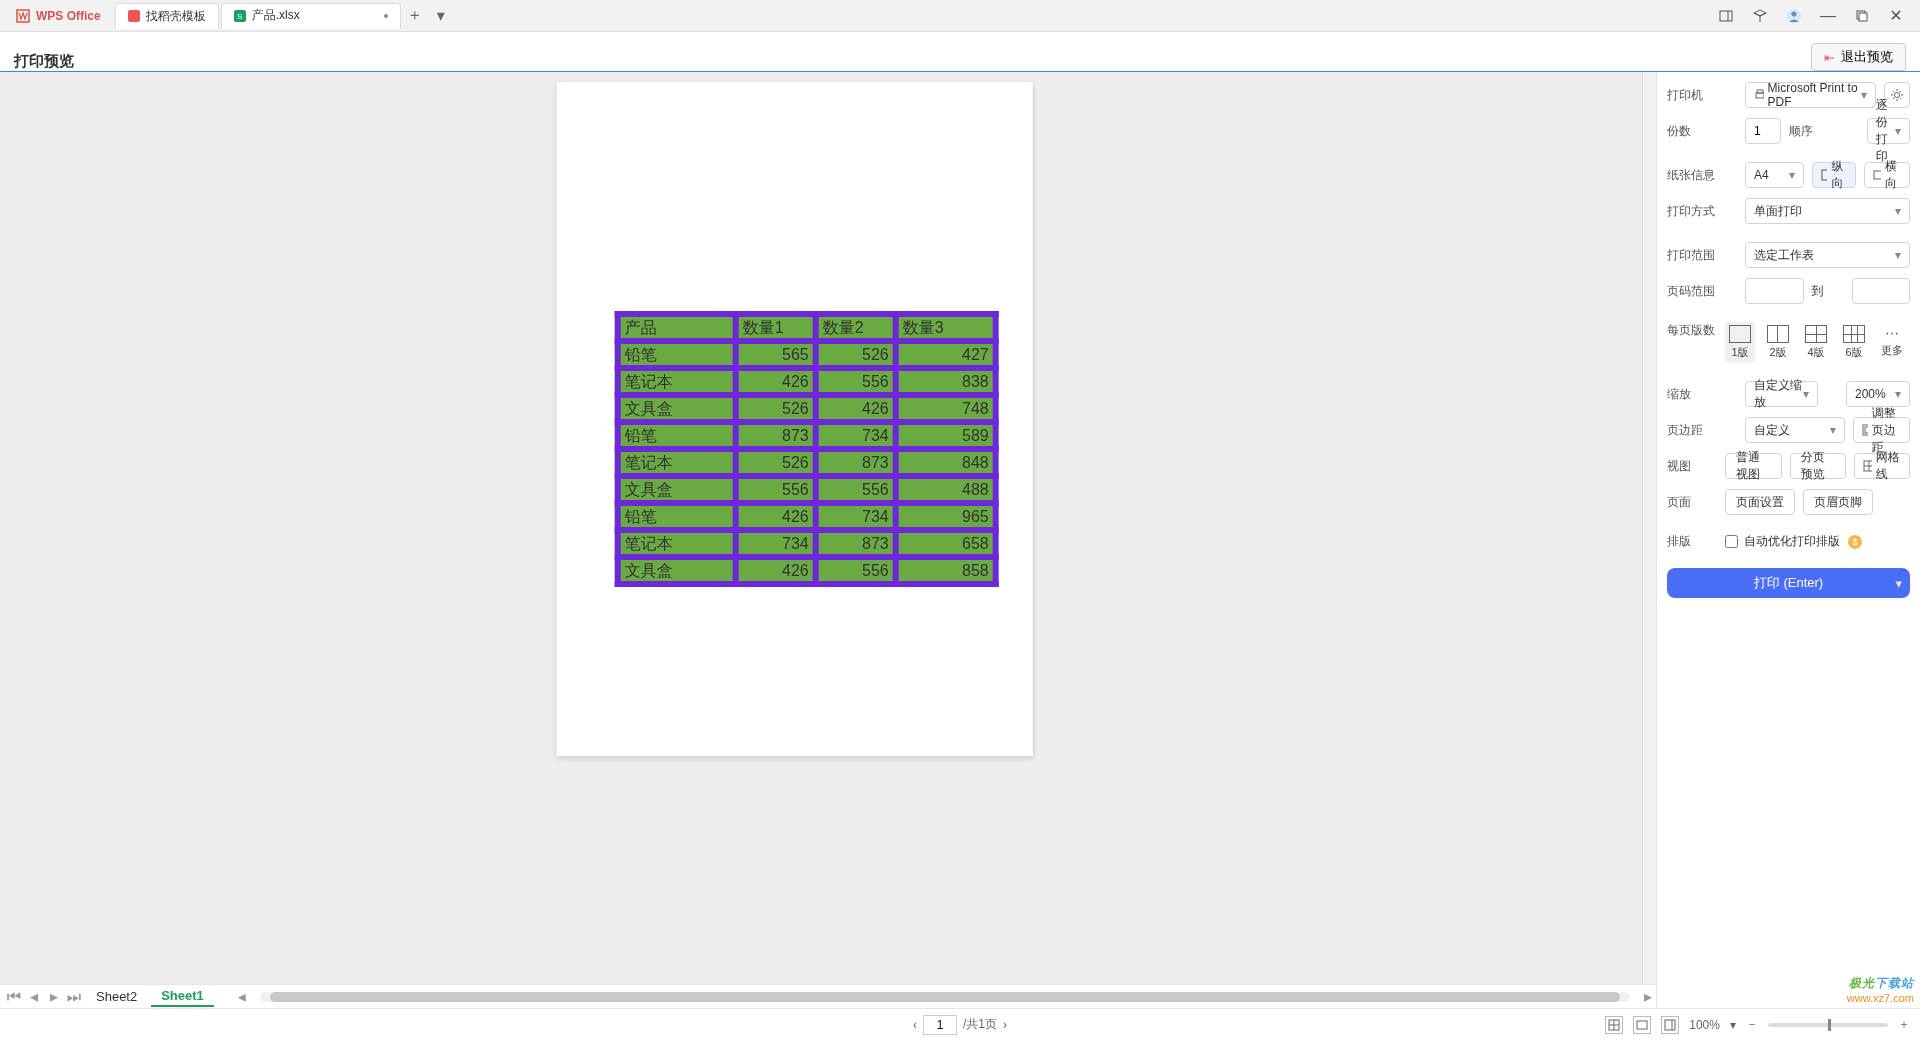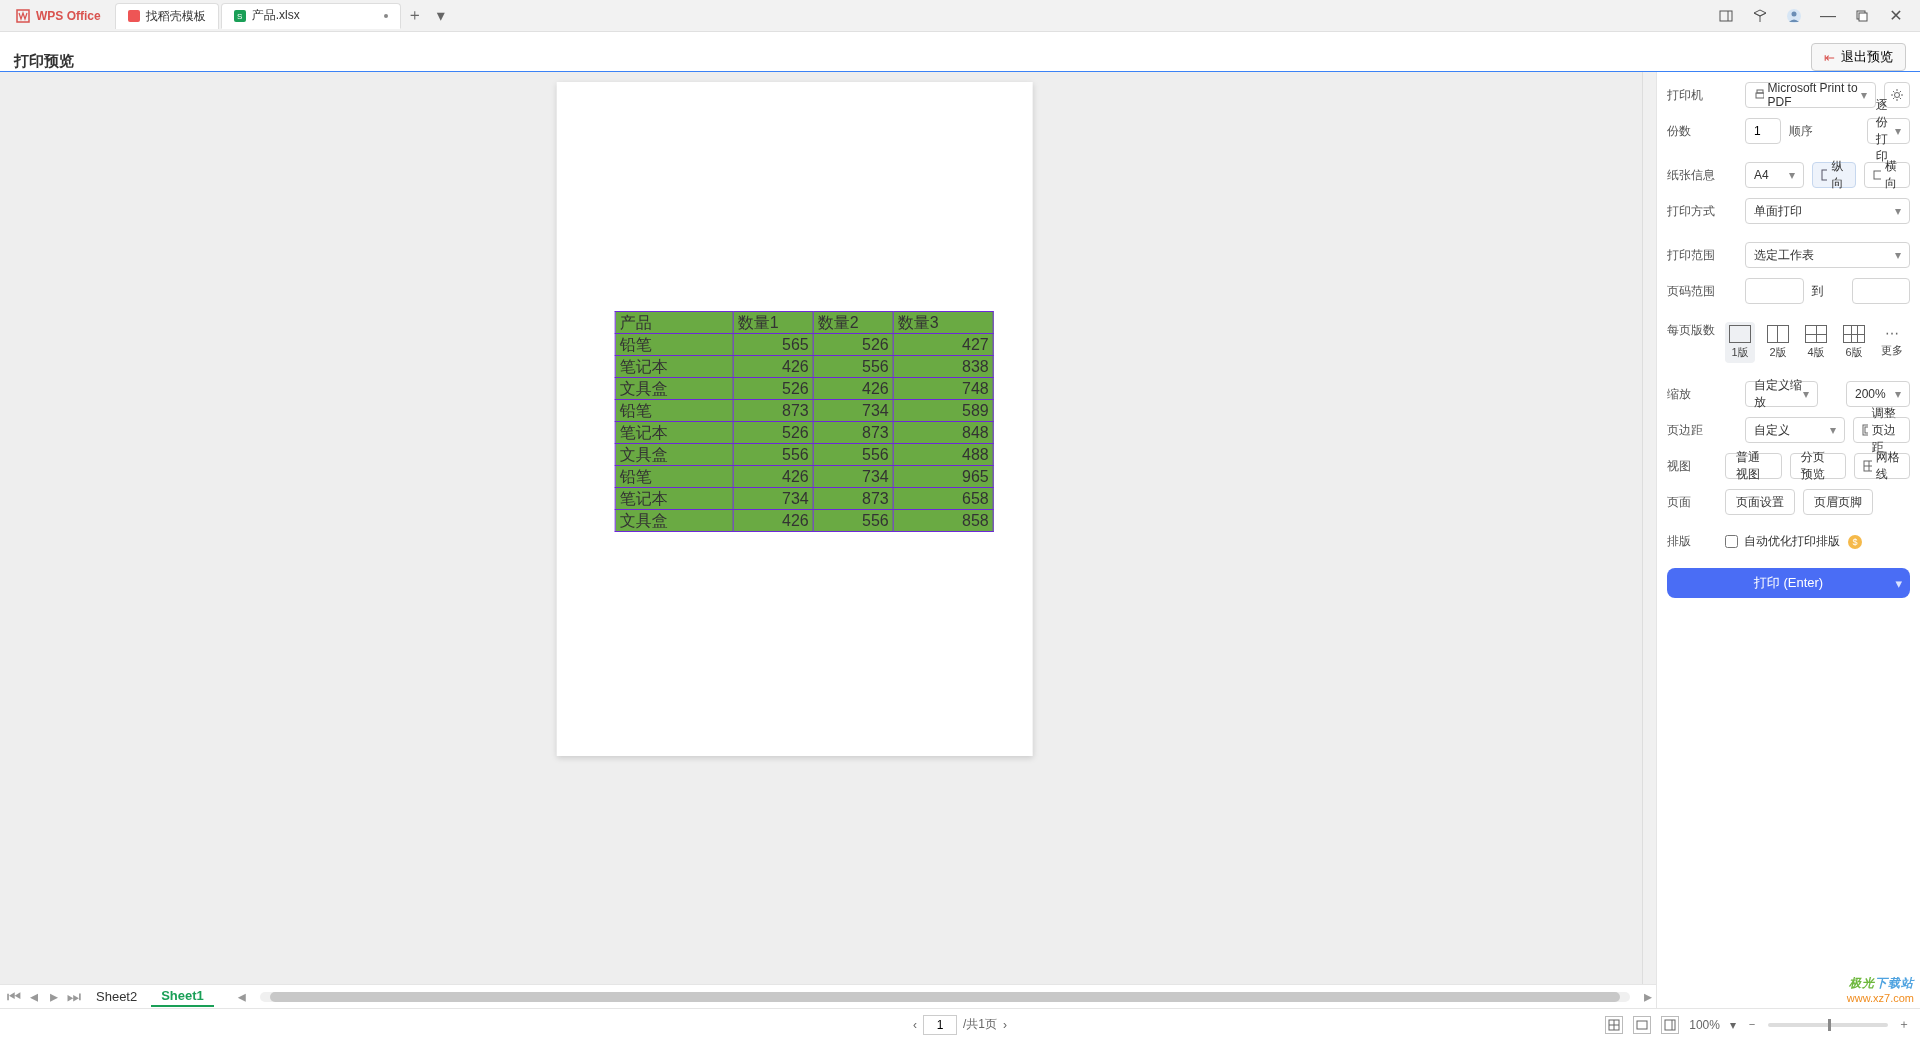--- a/index.html
+++ b/index.html
@@ -21,21 +21,21 @@
   .subbar { height: 40px; background: #fff; border-bottom: 1px solid #3b82f6; display: flex; align-items: flex-end; padding: 0 14px; }
   .subtitle { font-size: 15px; font-weight: 600; }
   .exit-btn { margin-left: auto; height: 28px; padding: 0 12px; border: 1px solid #ccc; background: #f7f7f7; border-radius: 4px; display: flex; align-items: center; gap: 6px; font-size: 13px; cursor: pointer; }
   .exit-icon { color: #d9534f; }
 
   
   .main { position: absolute; top: 72px; bottom: 32px; left: 0; right: 0; display: flex; }
   .preview-area { flex: 1; background: #eeeeee; position: relative; overflow: hidden; }
   .page { position: absolute; top: 10px; left: 50%; transform: translateX(-57%); width: 476px; height: 674px; background: #fff; box-shadow: 0 2px 6px rgba(0,0,0,0.15); }
   .sheet-table { position: absolute; top: 229px; left: 58px; border-collapse: collapse; font-size: 16px; }
-  .sheet-table td { border: 1px solid #6d28d9; background: #6aaa43; padding: 0 4px; height: 21px; line-height: 21px; }
+  .sheet-table td { border: 6px solid #6d28d9; background: #6aaa43; padding: 0 4px; height: 21px; line-height: 21px; }
   .sheet-table td.h { font-weight: 400; }
   .sheet-table td.n { text-align: right; }
   .col-a { width: 118px; }
   .col-b { width: 80px; }
   .col-c { width: 80px; }
   .col-d { width: 100px; }
 
   .vscroll { position: absolute; right: 0; top: 0; bottom: 24px; width: 14px; background: #f0f0f0; border-left: 1px solid #ddd; }
   .hscroll-row { position: absolute; left: 0; right: 0; bottom: 0; height: 24px; background: #fff; display: flex; align-items: center; border-top: 1px solid #e5e5e5; }
   .sheet-tabs { display: flex; align-items: center; gap: 4px; padding-left: 6px; }

